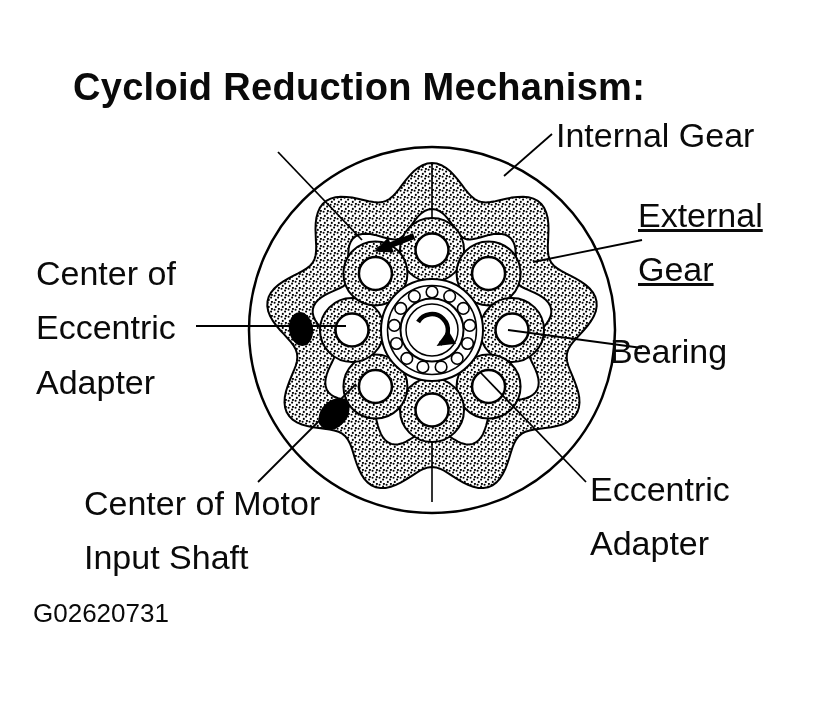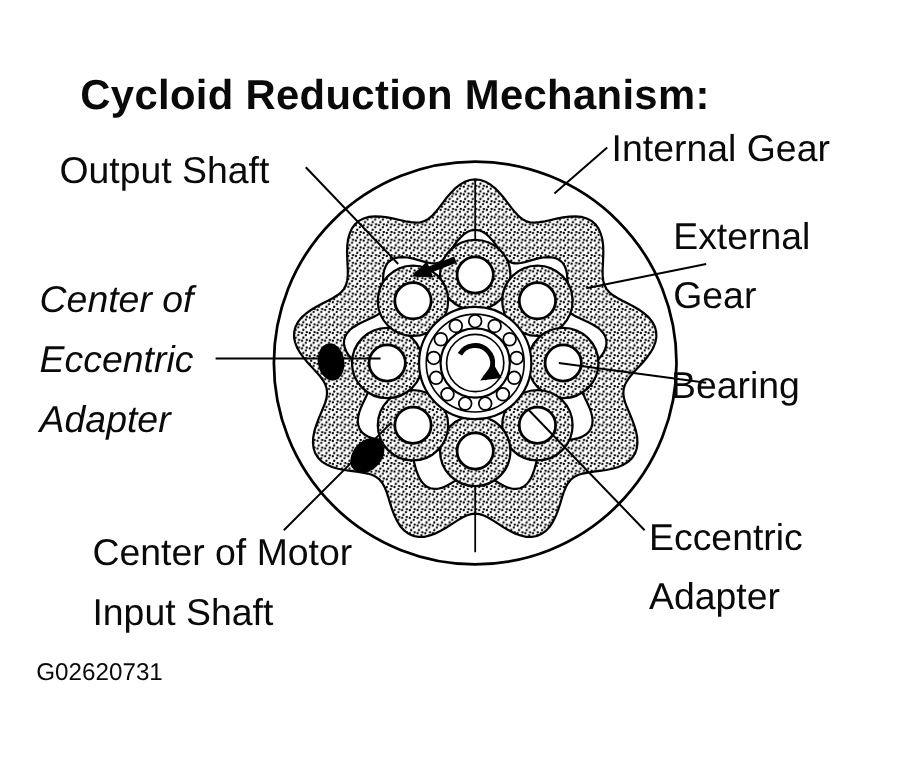--- a/index.html
+++ b/index.html
@@ -3,26 +3,26 @@
 <meta charset="utf-8">
 <style>
   html,body{margin:0;padding:0;background:#ffffff;}
   body{width:840px;height:703px;overflow:hidden;font-family:"Liberation Sans",sans-serif;color:#0a0a0a;}
   .page{position:relative;width:840px;height:703px;background:#ffffff;}
   #diagram{position:absolute;left:0;top:0;z-index:0;}
   .title{position:absolute;left:73px;top:66px;margin:0;font-size:38px;font-weight:bold;letter-spacing:.3px;z-index:1;}
   .label{position:absolute;font-size:34px;line-height:1.6;white-space:pre-line;z-index:1;}
   .lbl-output-shaft{left:54px;top:128px;}
   .lbl-internal-gear{left:556px;top:108px;text-align:right;}
-  .lbl-external-gear{left:612px;top:188px;}
-  .lbl-center-eccentric{left:36px;top:246px;font-style:italic;}
+  .lbl-external-gear{left:638px;top:188px;text-decoration:underline;}
+  .lbl-center-eccentric{left:36px;top:246px;}
   .lbl-bearing{left:610px;top:324px;}
   .lbl-center-motor{left:84px;top:476px;}
   .lbl-eccentric-adapter{left:590px;top:462px;}
-  .figure-id{position:absolute;left:33px;top:598px;font-size:22px;z-index:1;text-align:right;}
+  .figure-id{position:absolute;left:33px;top:598px;font-size:26px;z-index:1;text-align:right;}
 </style>
 </head>
 <body>
 
 <div class="page">
 
   <svg id="diagram" width="840" height="703" viewBox="0 0 840 703">
       <defs>
         <pattern id="stipple" width="7" height="7" patternUnits="userSpaceOnUse">
           <rect width="7" height="7" fill="#ffffff"></rect>
@@ -97,21 +97,20 @@
       <line x1="552" y1="134" x2="504" y2="176" stroke="#000000" stroke-width="1.8"></line>
       <line x1="642" y1="240" x2="533" y2="262" stroke="#000000" stroke-width="1.8"></line>
       <line x1="196" y1="326" x2="346" y2="326" stroke="#000000" stroke-width="1.8"></line>
       <line x1="642" y1="348" x2="508" y2="330" stroke="#000000" stroke-width="1.8"></line>
       <line x1="258" y1="482" x2="356" y2="384" stroke="#000000" stroke-width="1.8"></line>
       <line x1="586" y1="482" x2="480" y2="372" stroke="#000000" stroke-width="1.8"></line>
     </svg>
 
   <h1 class="title">Cycloid Reduction Mechanism:</h1>
 
-  <div class="label lbl-output-shaft">Output Shaft</div>
 
   <div class="label lbl-internal-gear">Internal Gear</div>
 
   <div class="label lbl-external-gear">External
 Gear</div>
 
   <div class="label lbl-center-eccentric">Center of
 Eccentric
 Adapter</div>
 

